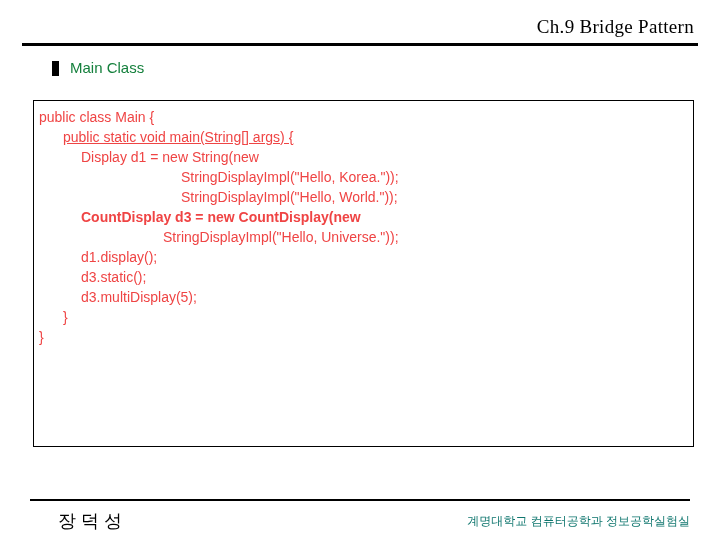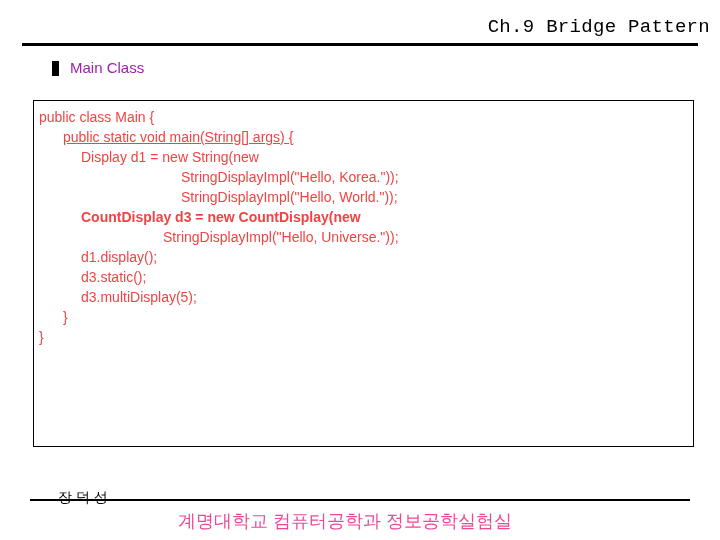--- a/index.html
+++ b/index.html
@@ -18,25 +18,25 @@
   .slide {
     position: relative;
     width: 720px;
     height: 540px;
     background: #ffffff;
   }
 
   
   .slide-title {
     position: absolute;
-    left: 38px;
+    left: 22px;
     top: 16px;
     width: 672px;
     text-align: right;
-    font-family: Liberation Mono, monospace;
+    font-family: Liberation Serif, serif;
     font-size: 19px;
     line-height: 22px;
     letter-spacing: 0.3px;
     color: #000000;
     white-space: pre;
   }
   .header-rule {
     position: absolute;
     left: 22px;
     top: 43px;
@@ -58,21 +58,21 @@
     width: 7px;
     height: 15px;
     background: #000000;
     display: inline-block;
     flex: 0 0 auto;
   }
   .section-heading-label {
     margin-left: 11px;
     font-size: 15px;
     line-height: 18px;
-    color: #a21caf;
+    color: #15803d;
     white-space: pre;
   }
 
   
   .code-box {
     position: absolute;
     left: 33px;
     top: 100px;
     width: 661px;
     height: 347px;
@@ -101,36 +101,36 @@
     position: absolute;
     left: 30px;
     top: 499px;
     width: 660px;
     height: 2px;
     background: #000000;
   }
   .footer-left {
     position: absolute;
     left: 58px;
-    top: 488px;
-    font-size: 14px;
+    top: 512px;
+    font-size: 18px;
     line-height: 18px;
     white-space: pre;
     color: #000000;
   }
   .footer-right {
     position: absolute;
     left: 0;
     top: 512px;
     width: 690px;
-    text-align: center;
-    font-size: 18px;
+    text-align: right;
+    font-size: 12px;
     line-height: 18px;
     white-space: pre;
-    color: #ec4899;
+    color: #0f766e;
   }
 </style>
 </head>
 <body>
 
 <div class="slide">
 
   <div class="slide-title">Ch.9 Bridge Pattern</div>
 
   <div class="header-rule"></div>

